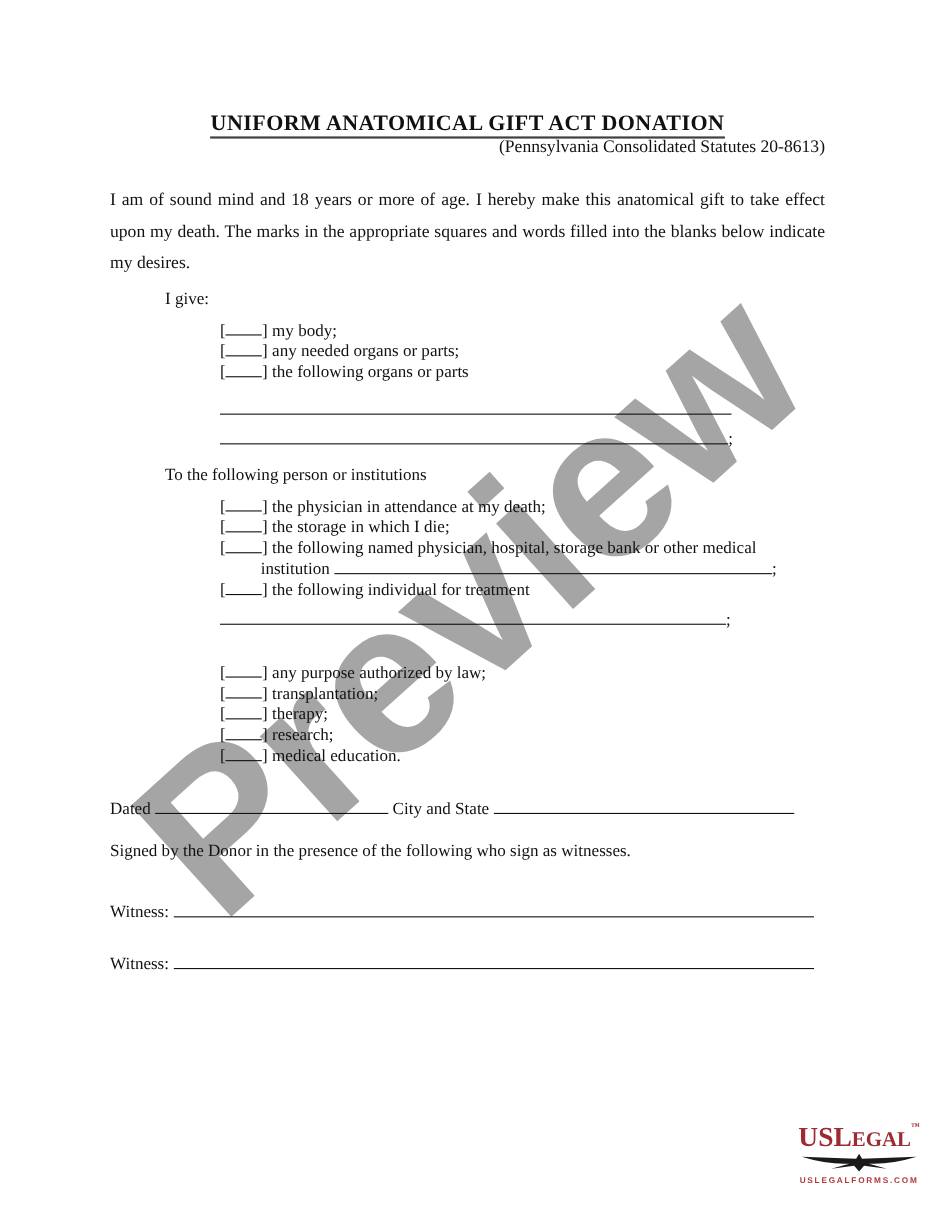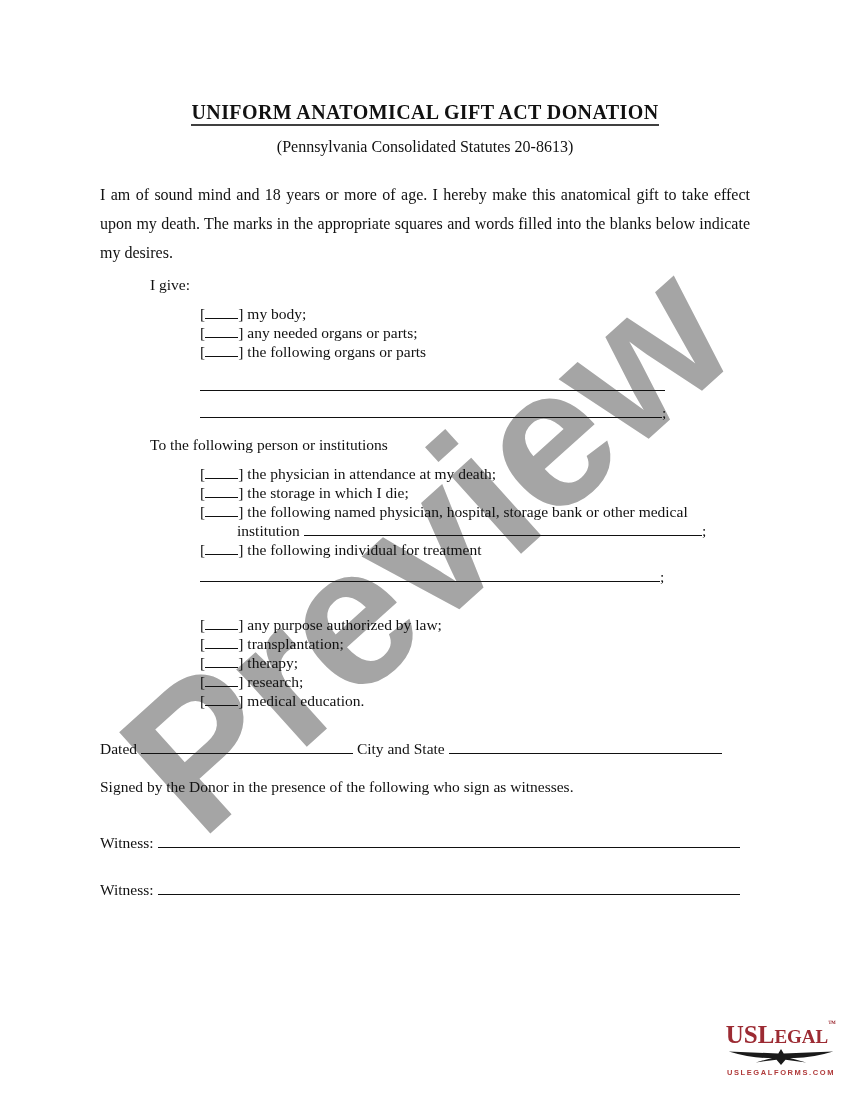--- a/index.html
+++ b/index.html
@@ -12,21 +12,21 @@
     position:absolute;left:425px;top:548px;
     transform:translate(-50%,-50%) rotate(-42deg);
     font-family:"Liberation Sans","DejaVu Sans",sans-serif;
     font-weight:700;font-size:198px;letter-spacing:-3px;
     color:#a5a5a5;z-index:0;white-space:nowrap;user-select:none;
   }
   
   .page{position:relative;z-index:1;padding:100px 100px 0 100px;}
   .title{text-align:center;font-size:20px;font-weight:700;line-height:24px;}
   .title .underlined{border-bottom:2px solid #404040;padding-bottom:1px;letter-spacing:.4px;}
-  .subtitle{text-align:center;font-size:16px;margin-top:14px;}
+  .subtitle{text-align:right;font-size:16px;margin-top:1px;}
   .intro{font-size:16px;line-height:29px;text-align:justify;margin-top:24px;}
   .give-label{font-size:15.5px;margin-top:9px;margin-left:50px;}
   .cb-row{font-size:15.5px;line-height:19px;margin-left:100px;}
   .cb-row.first{margin-top:10px;}
   .cb-blank{display:inline-block;width:33px;height:13px;border-bottom:1.4px solid #111;}
   .cb-label{padding-left:4px;}
   .blank{display:inline-block;height:3px;border-bottom:1.4px solid #111;vertical-align:baseline;}
   .fill-line{margin-left:100px;font-size:15.5px;}
   .fill-line.l1{margin-top:16px;}
   .fill-line.l2{margin-top:9px;}

